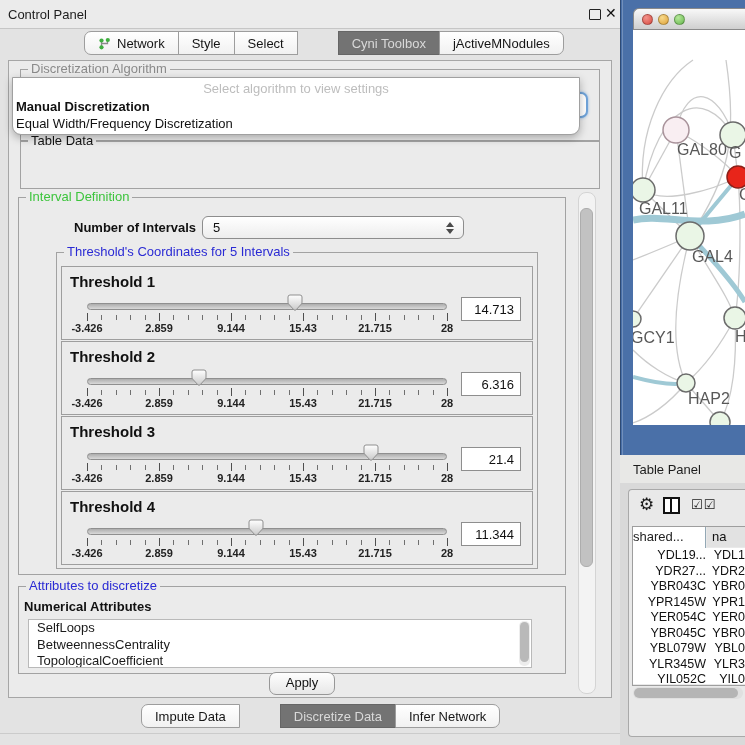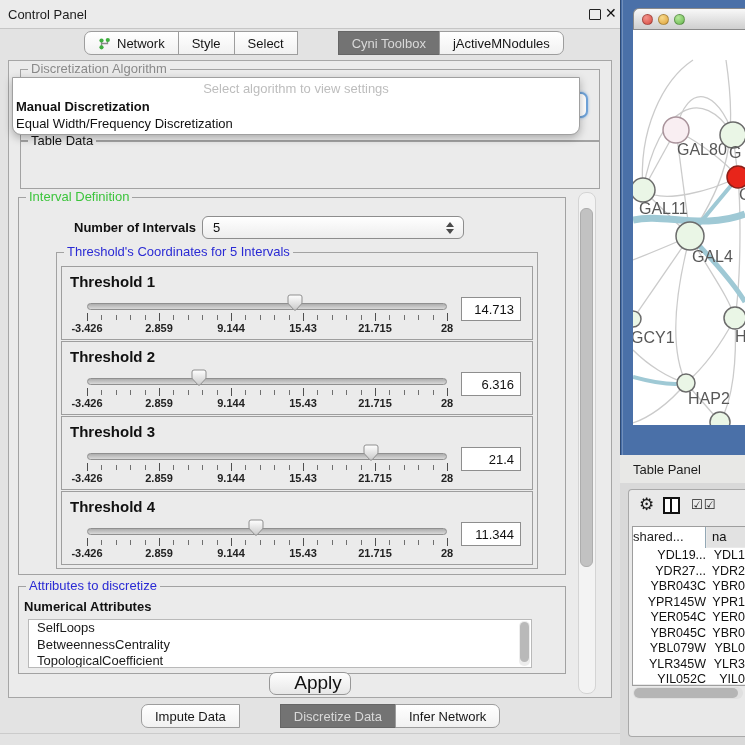--- a/index.html
+++ b/index.html
@@ -57,21 +57,21 @@
   .majorticks{position:absolute;left:25px;top:46px;width:360px;height:8px;}
   .majorticks i{position:absolute;top:0;width:1px;height:8px;background:#4f4f4f;}
   .ticklabels{position:absolute;left:25px;top:55px;width:360px;height:12px;}
   .ticklabels span{position:absolute;transform:translateX(-50%);font-size:11px;font-weight:700;color:#222;white-space:nowrap;}
   .valuebox{position:absolute;left:399px;top:30px;width:60px;height:24px;background:#fff;border:1px solid #8e8e8e;
             font-size:13px;line-height:24px;text-align:right;padding-right:6px;box-sizing:border-box;}
 
   .attr-item{padding-left:8px;line-height:16.5px;font-size:13px;color:#1a1a1a;}
 
   .applybtn{left:269px;top:672px;width:64px;height:21px;border:1px solid #979797;border-radius:7px;
-            background:linear-gradient(#fefefe,#e7e7e7);font-size:19px;text-align:center;line-height:19px;padding-left:16px;}
+            background:linear-gradient(#fefefe,#e7e7e7);font-size:13px;text-align:center;line-height:19px;}
 
   
   .desktop{left:620px;top:0;width:125px;height:455px;background:#4a70a8;border-left:1px solid #2e4a74;}
   .desktop-hl{left:622px;top:0;width:1px;height:455px;background:rgba(255,255,255,.22);}
   .macbar{left:633px;top:8px;width:112px;height:22px;background:linear-gradient(#f8f8f8,#cfcfcf);
           border:1px solid #8a8a8a;border-right:none;border-radius:6px 0 0 0;box-sizing:border-box;}
   .light{position:absolute;top:5px;width:11px;height:11px;border-radius:50%;border:1px solid rgba(0,0,0,.25);box-sizing:border-box;}
   .canvas{left:633px;top:30px;width:112px;height:395px;background:#fff;}
   .canvas svg text{font-size:16px;fill:#585858;font-family:"Liberation Sans","DejaVu Sans",sans-serif;}
 

